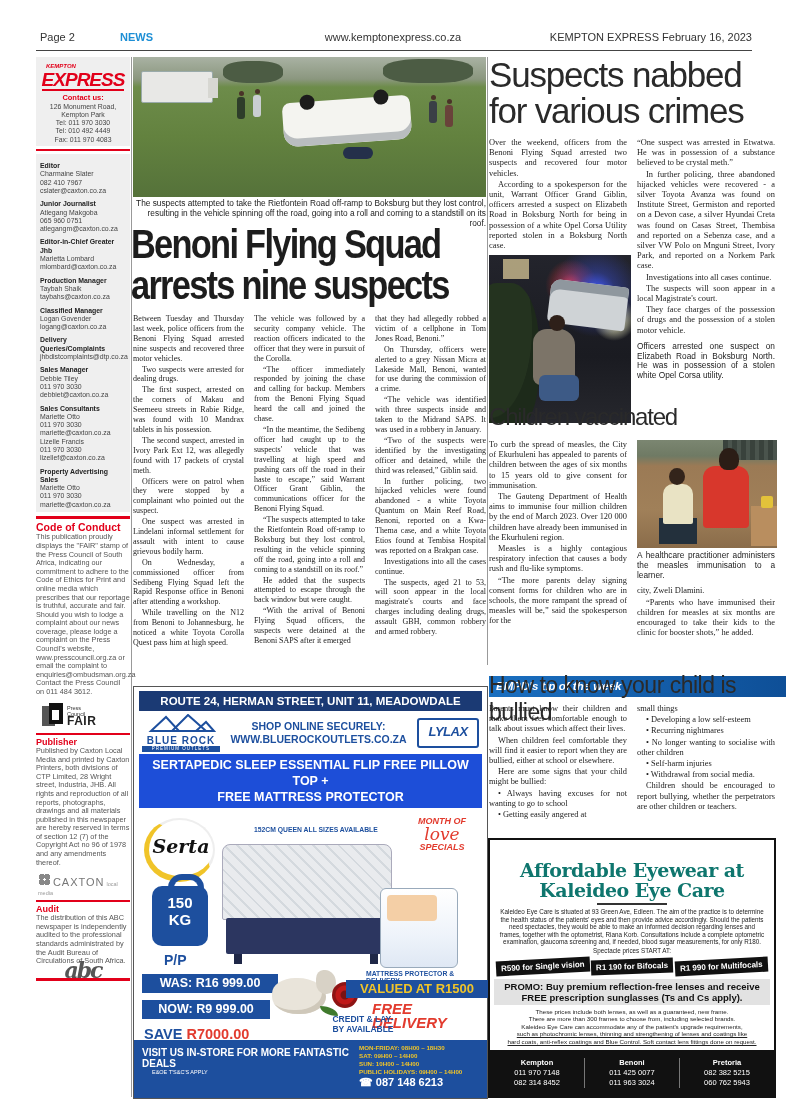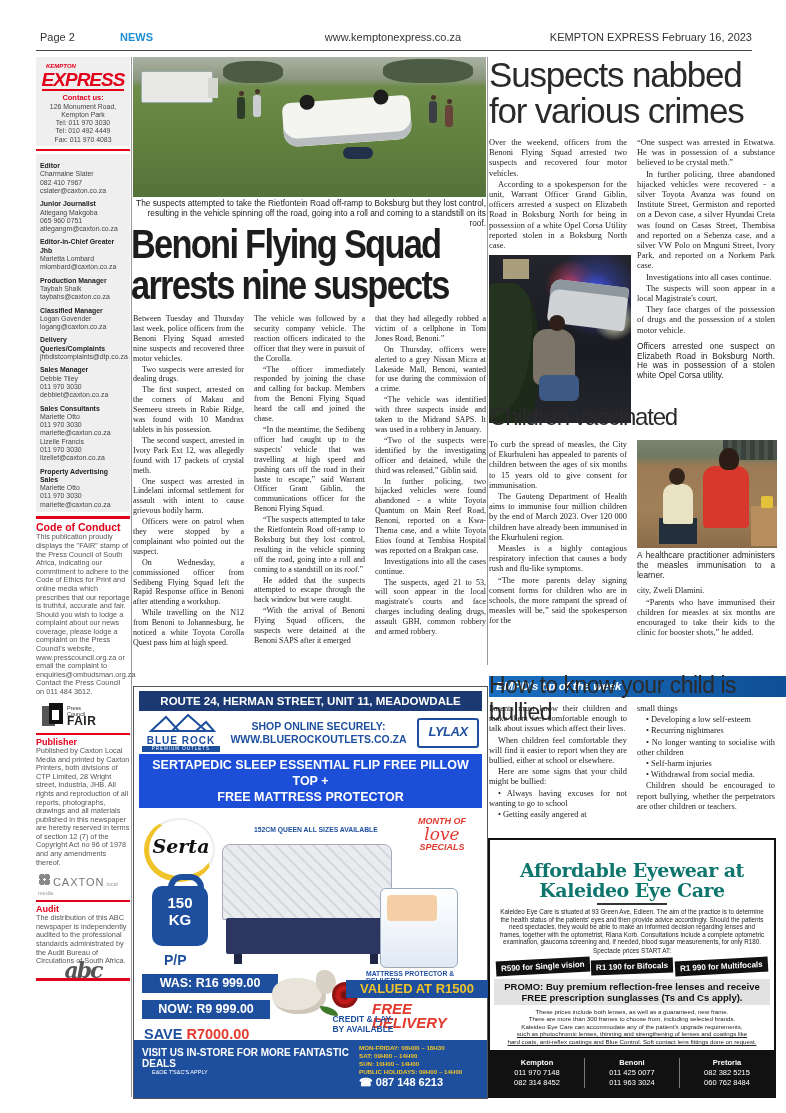--- a/index.html
+++ b/index.html
@@ -345,22 +345,22 @@
   <div class="abs headline">
     <div class="hl-line">Benoni Flying Squad</div>
     <div class="hl-line">arrests nine suspects</div>
   </div>
   <div class="abs main-cols cols serif">
     <div class="ncol">
         <p class="p">Between Tuesday and Thursday last week, police officers from the Benoni Flying Squad arrested nine suspects and recovered three motor vehicles.</p>
         <p class="p">Two suspects were arrested for dealing drugs.</p>
         <p class="p">The first suspect, arrested on the corners of Makau and Seemeeu streets in Rabie Ridge, was found with 10 Mandrax tablets in his possession.</p>
         <p class="p">The second suspect, arrested in Ivory Park Ext 12, was allegedly found with 17 packets of crystal meth.</p>
+        <p class="p">Officers were on patrol when they were stopped by a complainant who pointed out the suspect.</p>
         <p class="p">One suspect was arrested in Lindelani informal settlement for assault with intent to cause grievous bodily harm.</p>
-        <p class="p">Officers were on patrol when they were stopped by a complainant who pointed out the suspect.</p>
         <p class="p">On Wednesday, a commissioned officer from Sedibeng Flying Squad left the Rapid Response office in Benoni after attending a workshop.</p>
         <p class="p">While travelling on the N12 from Benoni to Johannesburg, he noticed a white Toyota Corolla Quest pass him at high speed.</p>
       </div>
     <div class="ncol">
         <p class="p">The vehicle was followed by a security company vehicle. The reaction officers indicated to the officer that they were in pursuit of the Corolla.</p>
         <p class="p">“The officer immediately responded by joining the chase and calling for backup. Members from the Benoni Flying Squad heard the call and joined the chase.</p>
         <p class="p">“In the meantime, the Sedibeng officer had caught up to the suspects' vehicle that was travelling at high speed and pushing cars off the road in their haste to escape,” said Warrant Officer Grant Giblin, the communications officer for the Benoni Flying Squad.</p>
         <p class="p">“The suspects attempted to take the Rietfontein Road off-ramp to Boksburg but they lost control, resulting in the vehicle spinning off the road, going into a roll and coming to a standstill on its roof.”</p>
         <p class="p">He added that the suspects attempted to escape through the back window but were caught.</p>
         <p class="p">“With the arrival of Benoni Flying Squad officers, the suspects were detained at the Benoni SAPS after it emerged</p>
@@ -571,18 +571,18 @@
       <div class="ka-sep"></div>
       <div class="ka-branch">
         <div class="bn">Benoni</div>
         <div>011 425 0077</div>
         <div>011 963 3024</div>
       </div>
       <div class="ka-sep"></div>
       <div class="ka-branch">
         <div class="bn">Pretoria</div>
         <div>082 382 5215</div>
-        <div>060 762 8484</div>
+        <div>060 762 5943</div>
       </div>
     </div>
   </div>
 
 </div>
 
 </body></html>

